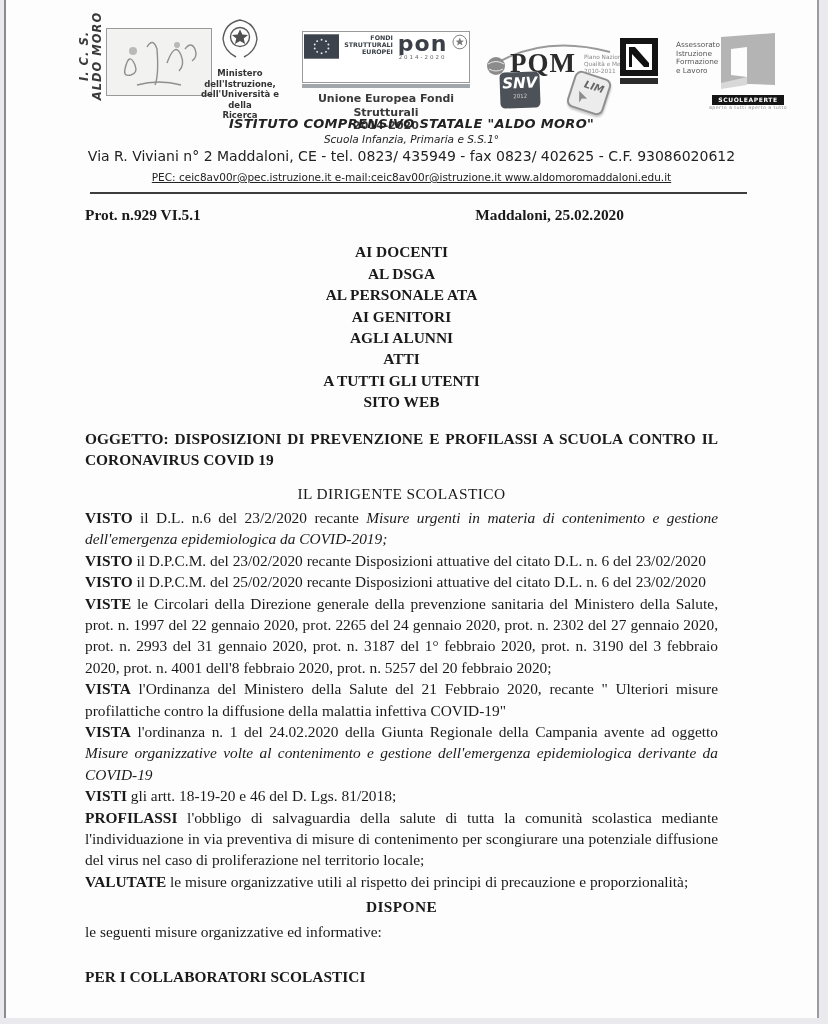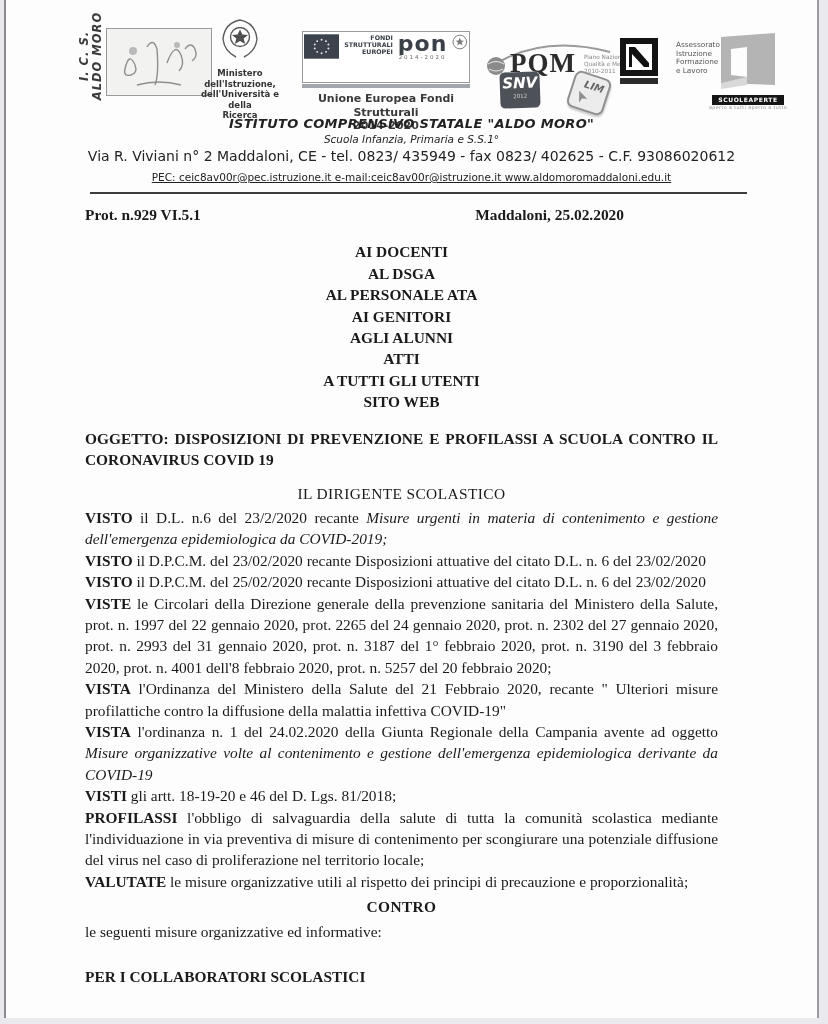--- a/index.html
+++ b/index.html
@@ -259,19 +259,19 @@
         <p class="para"><span class="b">VISTO</span><span> il D.P.C.M. del 23/02/2020 recante Disposizioni attuative del citato D.L. n. 6 del 23/02/2020</span></p>
         <p class="para"><span class="b">VISTO</span><span> il D.P.C.M. del 25/02/2020 recante Disposizioni attuative del citato D.L. n. 6 del 23/02/2020</span></p>
         <p class="para"><span class="b">VISTE</span><span> le Circolari della Direzione generale della prevenzione sanitaria del Ministero della Salute, prot. n. 1997 del 22 gennaio 2020, prot. 2265 del 24 gennaio 2020, prot. n. 2302 del 27 gennaio 2020, prot. n. 2993 del 31 gennaio 2020, prot. n. 3187 del 1° febbraio 2020, prot. n. 3190 del 3 febbraio 2020, prot. n. 4001 dell'8 febbraio 2020, prot. n. 5257 del 20 febbraio 2020;</span></p>
         <p class="para"><span class="b">VISTA</span><span> l'Ordinanza del Ministero della Salute del 21 Febbraio 2020, recante " Ulteriori misure profilattiche contro la diffusione della malattia infettiva COVID-19"</span></p>
         <p class="para"><span class="b">VISTA</span><span> l'ordinanza n. 1 del 24.02.2020  della Giunta Regionale della Campania avente ad oggetto </span><span class="i">Misure organizzative volte al contenimento e gestione dell'emergenza epidemiologica derivante da COVID-19</span></p>
         <p class="para"><span class="b">VISTI</span><span> gli artt. 18-19-20 e 46 del D. Lgs. 81/2018;</span></p>
         <p class="para"><span class="b">PROFILASSI</span><span> l'obbligo di salvaguardia della salute di tutta la comunità scolastica mediante l'individuazione in via preventiva di misure di contenimento per scongiurare una potenziale diffusione del virus nel caso di proliferazione nel territorio locale;</span></p>
         <p class="para"><span class="b">VALUTATE</span><span> le misure organizzative utili al rispetto dei principi di precauzione e proporzionalità;</span></p>
       </div>
 
-    <div class="dispone">CONTRO</div>
+    <div class="dispone">DISPONE</div>
     <div class="dispone-intro">le seguenti misure organizzative ed informative:</div>
 
     <div class="section-title">PER I COLLABORATORI SCOLASTICI</div>
 
   </div>
 </div>
 
 </body></html>

